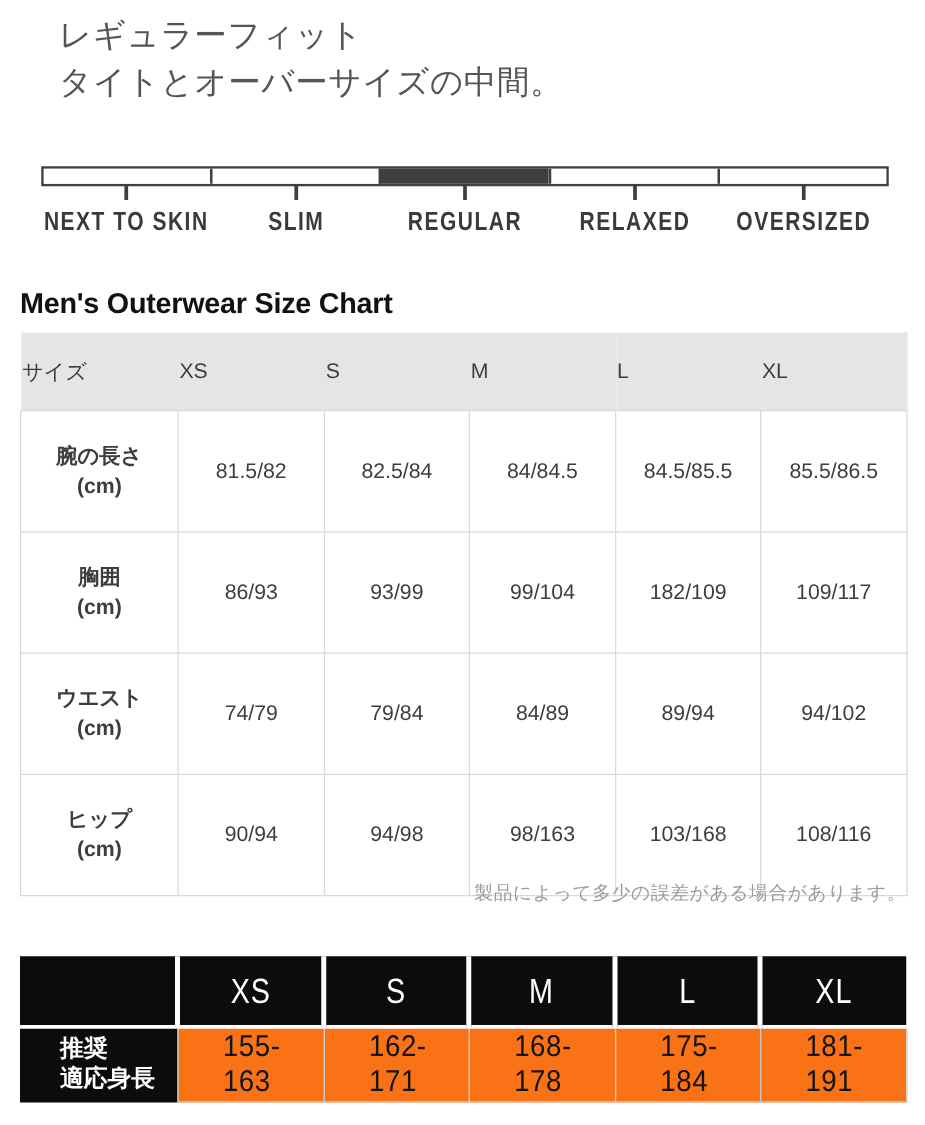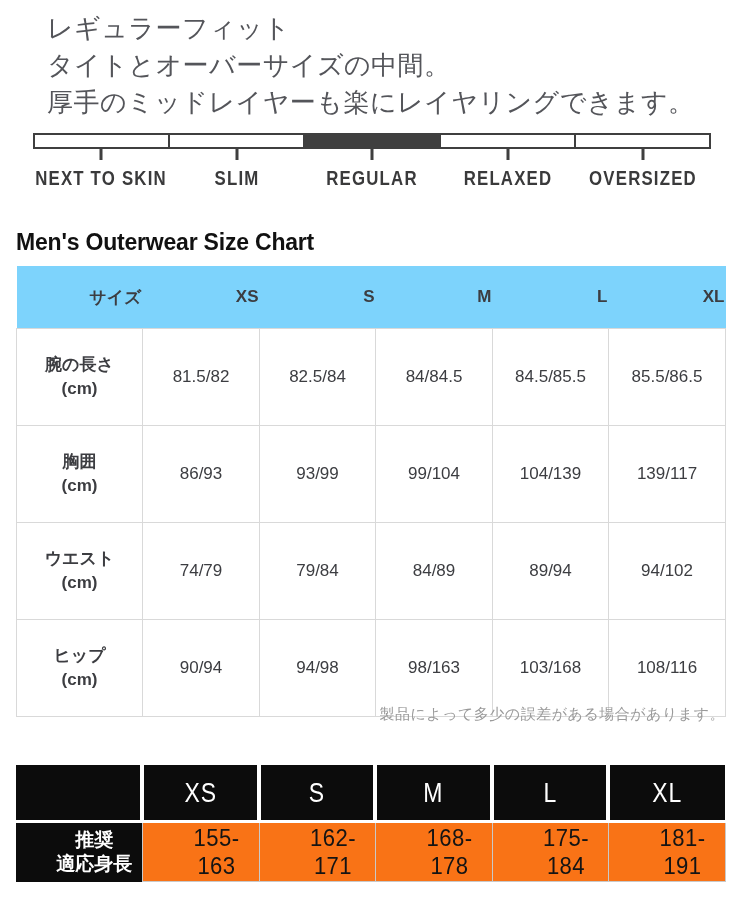--- a/index.html
+++ b/index.html
@@ -73,27 +73,27 @@
   
   table.size-table {
     position: absolute;
     left: 16px;
     top: 266px;
     width: 709px;
     border-collapse: collapse;
     table-layout: fixed;
   }
   table.size-table th {
-    background: #7dd3fc;
+    background: #e5e5e5;
     border: none;
     height: 60px;
     font-size: 17px;
-    font-weight: 700;
+    font-weight: 400;
     color: #3c3d41;
-    text-align: right;
+    text-align: left;
   }
   table.size-table td {
     border: 1px solid #d9d9d9;
     background: #ffffff;
     height: 94px;
     text-align: center;
     vertical-align: middle;
     font-size: 17px;
     color: #3c3d41;
   }
@@ -131,21 +131,20 @@
   table.height-table th .cond {
     display: inline-block;
     transform: scaleX(0.82);
     color: #ffffff;
     font-size: 28px;
     font-weight: 400;
     letter-spacing: 1px;
   }
   table.height-table td {
     height: 55px;
-    text-align: center;
     vertical-align: middle;
     padding-left: 32px;
   }
   table.height-table td.lbl {
     background: #0c0c0c;
     color: #ffffff;
     font-size: 19px;
     font-weight: 700;
   }
   table.height-table td.lbl div { line-height: 24px; }
@@ -162,21 +161,20 @@
   }
 </style>
 </head>
 <body>
 
 <div class="page">
 
   <div class="intro">
     <div>レギュラーフィット</div>
     <div>タイトとオーバーサイズの中間。</div>
-    <div>厚手のミッドレイヤーも楽にレイヤリングできます。</div>
   </div>
 
   <div class="scale-bar">
     <div class="scale-seg"></div>
     <div class="scale-seg"></div>
     <div class="scale-seg active"></div>
     <div class="scale-seg"></div>
     <div class="scale-seg"></div>
   </div>
   <div class="scale-tick" style="left:101px"></div>
@@ -222,22 +220,22 @@
       <td>85.5/86.5</td>
     </tr>
     <tr>
       <td class="rowhead">
         <div>胸囲</div>
         <div>(cm)</div>
       </td>
       <td>86/93</td>
       <td>93/99</td>
       <td>99/104</td>
-      <td>104/139</td>
-      <td>139/117</td>
+      <td>182/109</td>
+      <td>109/117</td>
     </tr>
     <tr>
       <td class="rowhead">
         <div>ウエスト</div>
         <div>(cm)</div>
       </td>
       <td>74/79</td>
       <td>79/84</td>
       <td>84/89</td>
       <td>89/94</td>

